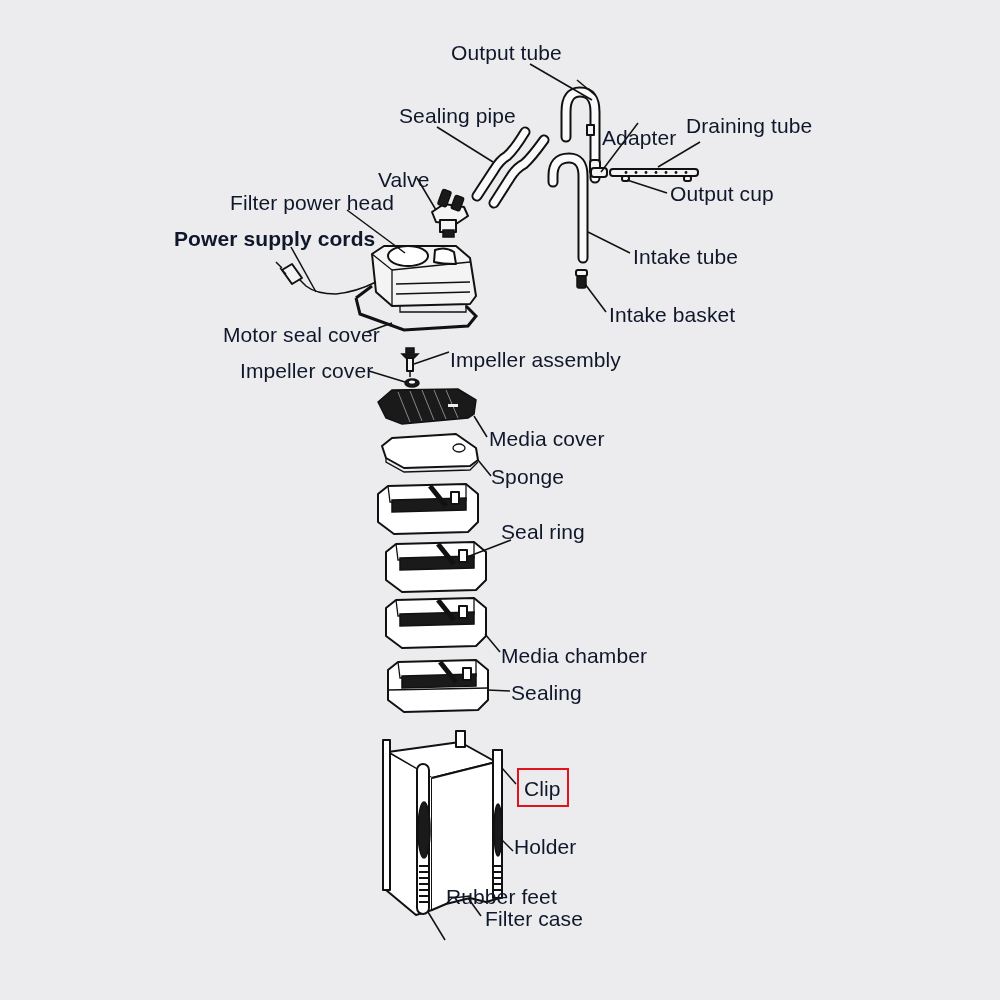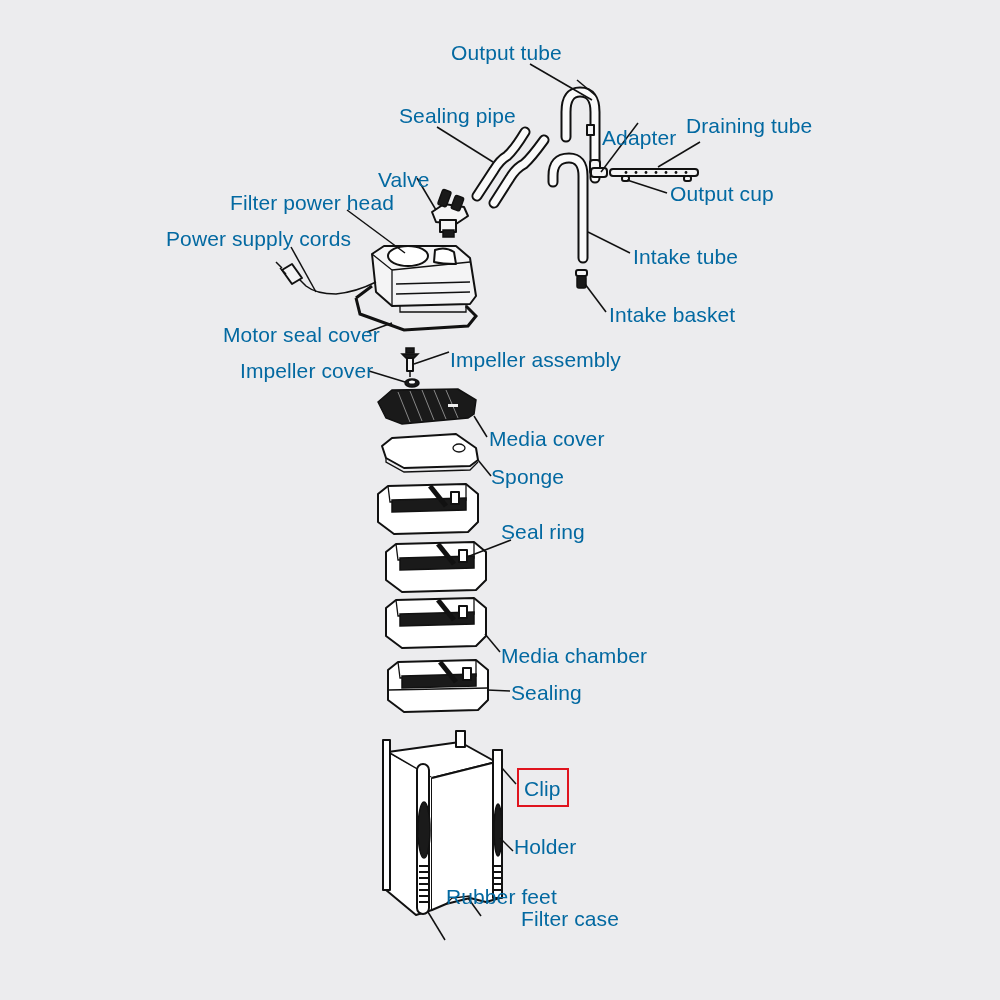--- a/index.html
+++ b/index.html
@@ -7,21 +7,21 @@
       width: 1000px; height: 1000px;
       background: #ececee;
       position: relative;
       overflow: hidden;
       font-family: "Liberation Sans", "DejaVu Sans", sans-serif;
     }
     #diagram { position: absolute; left: 0; top: 0; width: 1000px; height: 1000px; }
     .lbl {
       position: absolute;
       font-size: 21px;
-      color: #0369a1;
+      color: #0f172a;
       white-space: nowrap;
       line-height: 1;
       letter-spacing: 0.1px;
     }
     .hl-box {
       position: absolute;
       border: 2px solid #e0141e;
       box-sizing: border-box;
     }
     svg .part { fill: #f4f4f5; stroke: #111; stroke-width: 2; stroke-linejoin: round; }
@@ -204,28 +204,28 @@
   </g>
 </svg>
 
 <div class="lbl" style="left:451px;top:42px;">Output tube</div>
 <div class="lbl" style="left:602px;top:97px;margin-top:30px;">Adapter</div>
 <div class="lbl" style="left:399px;top:105px;">Sealing pipe</div>
 <div class="lbl" style="left:686px;top:115px;">Draining tube</div>
 <div class="lbl" style="left:378px;top:169px;">Valve</div>
 <div class="lbl" style="left:670px;top:183px;">Output cup</div>
 <div class="lbl" style="left:230px;top:192px;">Filter power head</div>
-<div class="lbl" style="left:166px;top:228px;">Power supply cords</div>
+<div class="lbl" style="left:174px;top:228px;font-weight:bold;">Power supply cords</div>
 <div class="lbl" style="left:633px;top:246px;">Intake tube</div>
 <div class="lbl" style="left:609px;top:304px;">Intake basket</div>
 <div class="lbl" style="left:223px;top:324px;">Motor seal cover</div>
 <div class="lbl" style="left:450px;top:349px;">Impeller assembly</div>
 <div class="lbl" style="left:240px;top:360px;">Impeller cover</div>
 <div class="lbl" style="left:489px;top:428px;">Media cover</div>
 <div class="lbl" style="left:491px;top:466px;text-align:center;">Sponge</div>
 <div class="lbl" style="left:501px;top:521px;">Seal ring</div>
 <div class="lbl" style="left:501px;top:645px;">Media chamber</div>
 <div class="lbl" style="left:511px;top:682px;">Sealing</div>
 <div class="hl-box" style="left: 517px; top: 768px; width: 52px; height: 39px; border-color: rgb(224, 20, 30);"></div>
 <div class="lbl" style="left:524px;top:778px;">Clip</div>
 <div class="lbl" style="left:514px;top:836px;">Holder</div>
-<div class="lbl" style="left:485px;top:908px;margin-left:36px;">Filter case</div>
+<div class="lbl" style="left:485px;top:908px;">Filter case</div>
 <div class="lbl" style="left:446px;top:886px;">Rubber feet</div>
 
 </body></html>

